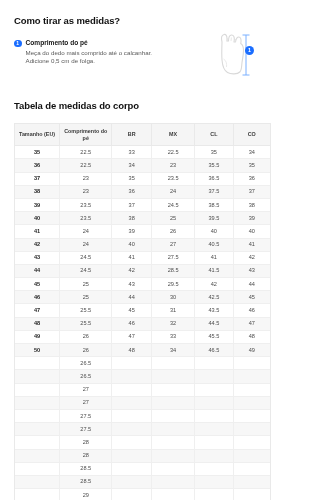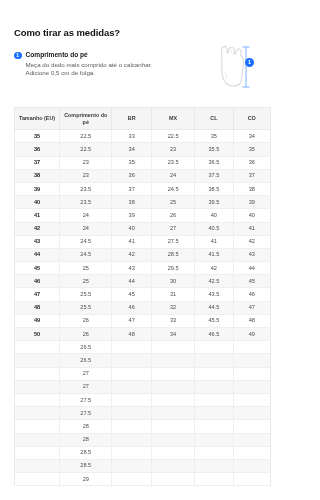--- a/index.html
+++ b/index.html
@@ -12,21 +12,21 @@
     height: 500px;
     background: #ffffff;
     font-family: "Liberation Sans", sans-serif;
     color: #1a1a1a;
     overflow: hidden;
   }
 
   .page {
     width: 285px;
     height: 500px;
-    padding: 12px 14px;
+    padding: 0 14px;
     position: relative;
   }
 
   
   .section-title {
     font-size: 9.5px;
     font-weight: bold;
     letter-spacing: -0.1px;
     color: #111111;
     margin: 0;
@@ -217,20 +217,21 @@
 
         <line x1="45" y1="9" x2="45" y2="49" stroke="#7ab0ff" stroke-width="1"></line>
         <line x1="41.5" y1="9" x2="48.5" y2="9" stroke="#7ab0ff" stroke-width="1"></line>
         <line x1="41.5" y1="49" x2="48.5" y2="49" stroke="#7ab0ff" stroke-width="1"></line>
       </svg>
       <span class="illus-badge">1</span>
     </div>
 
   </div>
 
+  <h2 class="table-title">Tabela de medidas do corpo</h2>
 
   <div class="table-wrap">
     <table>
       <colgroup>
         <col class="c-eu">
           <col class="c-len">
           <col class="c-br">
         <col class="c-mx">
           <col class="c-cl">
           <col class="c-co">

